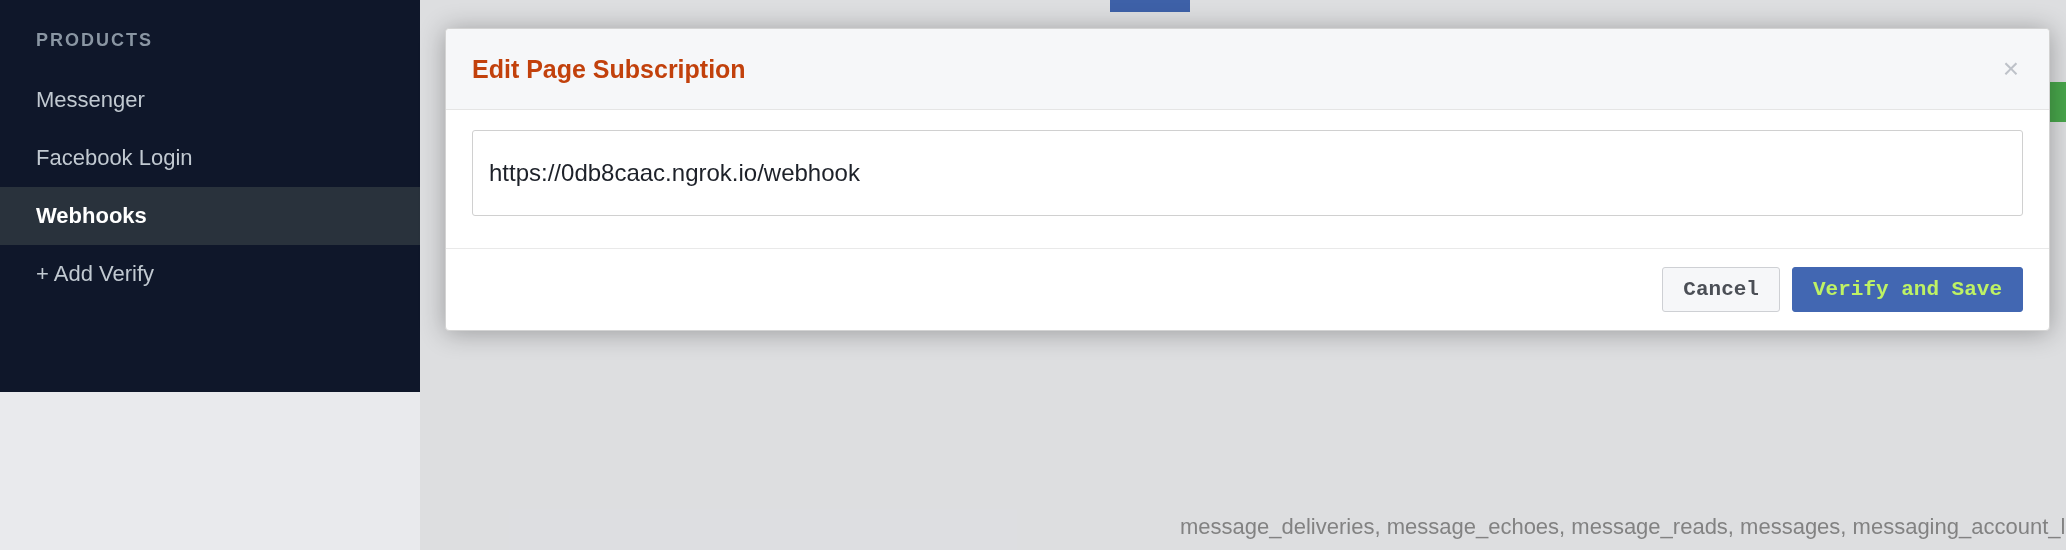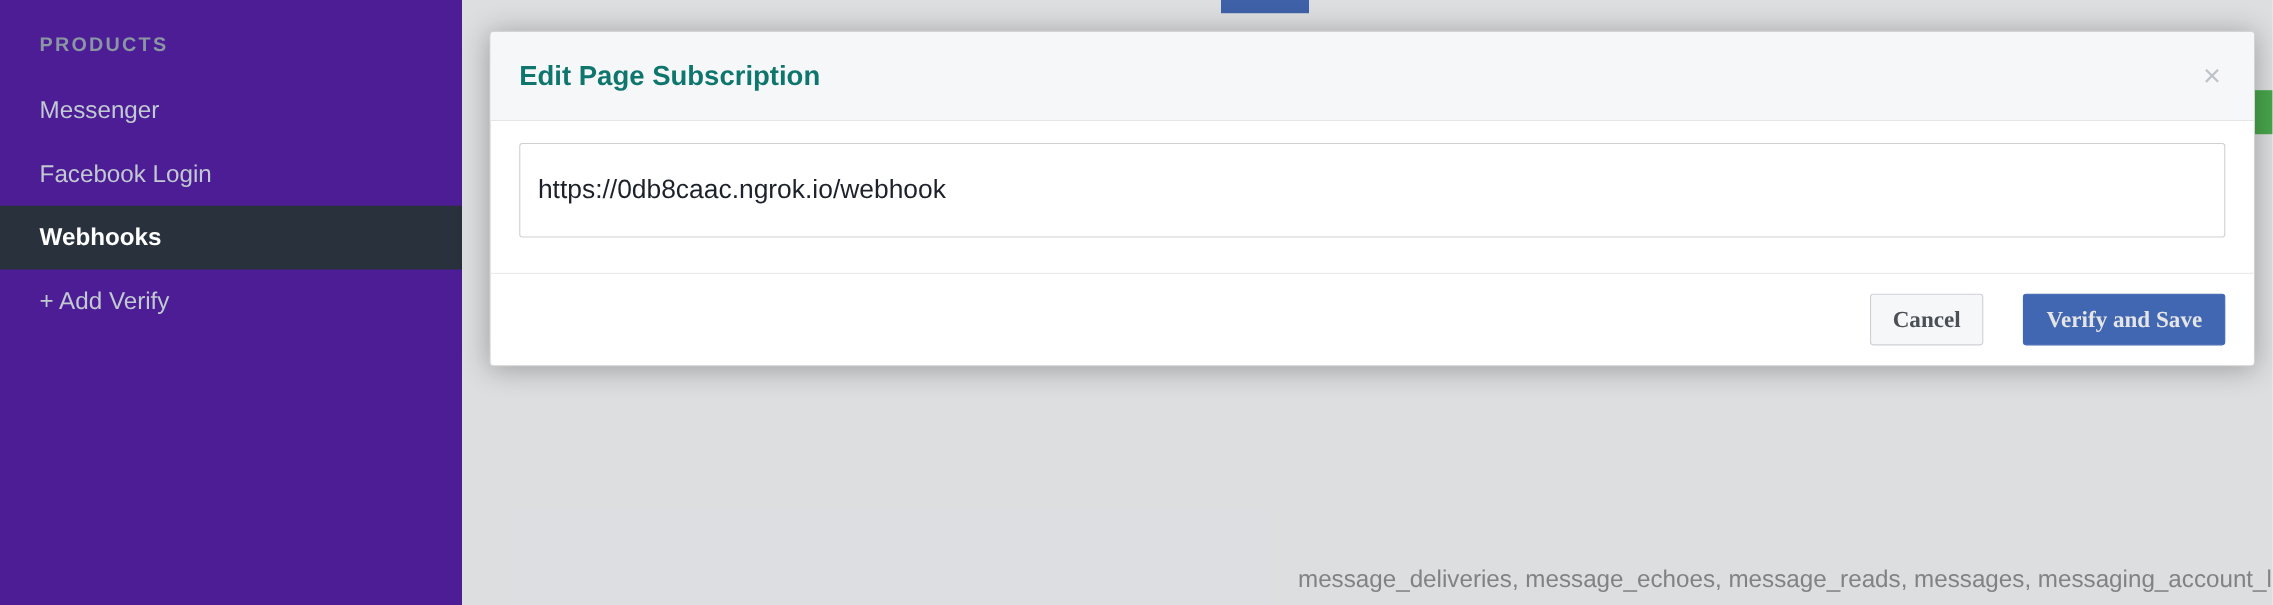--- a/index.html
+++ b/index.html
@@ -13,22 +13,22 @@
       width: 2066px;
       height: 550px;
       overflow: hidden;
       position: relative;
     }
     .sidebar {
       position: absolute;
       left: 0;
       top: 0;
       width: 420px;
-      height: 550px;
-      background: #4c1d95;
+      height: 392px;
+      background: #0f172a;
       padding-top: 30px;
     }
     .sidebar-header {
       color: #8a96a3;
       font-size: 18px;
       font-weight: bold;
       letter-spacing: 2px;
       padding: 0 36px 20px 36px;
     }
     .sidebar-item {
@@ -97,21 +97,21 @@
       align-items: center;
       justify-content: space-between;
       padding: 22px 26px;
       border-bottom: 1px solid #e5e5e5;
       background: #f6f7f9;
       border-radius: 4px 4px 0 0;
     }
     .modal-title {
       font-size: 25px;
       font-weight: bold;
-      color: #0f766e;
+      color: #c2410c;
     }
     .modal-close {
       font-size: 28px;
       color: #bec2c9;
       cursor: pointer;
       line-height: 1;
       padding: 4px;
     }
     .modal-body {
       padding: 20px 26px 10px 26px;
@@ -141,32 +141,31 @@
       gap: 12px;
       padding: 18px 26px;
     }
     .btn {
       padding: 10px 20px;
       font-size: 21px;
       font-weight: bold;
       border-radius: 3px;
       cursor: pointer;
       border: 1px solid;
-      font-family: Liberation Serif, serif;
+      font-family: Liberation Mono, monospace;
     }
     .btn-cancel {
       background: #f6f7f9;
       color: #4b4f56;
       border-color: #ced0d4;
     }
     .btn-primary {
       background: #4267b2;
-      color: #e5e5e5;
+      color: #bef264;
       border-color: #4267b2;
-      margin-left: 24px;
     }
   </style>
 </head>
 <body>
 
 <div class="sidebar">
   <div class="sidebar-header">PRODUCTS</div>
   <div class="sidebar-item">Messenger</div>
   <div class="sidebar-item">Facebook Login</div>
   <div class="sidebar-item active">Webhooks</div>

